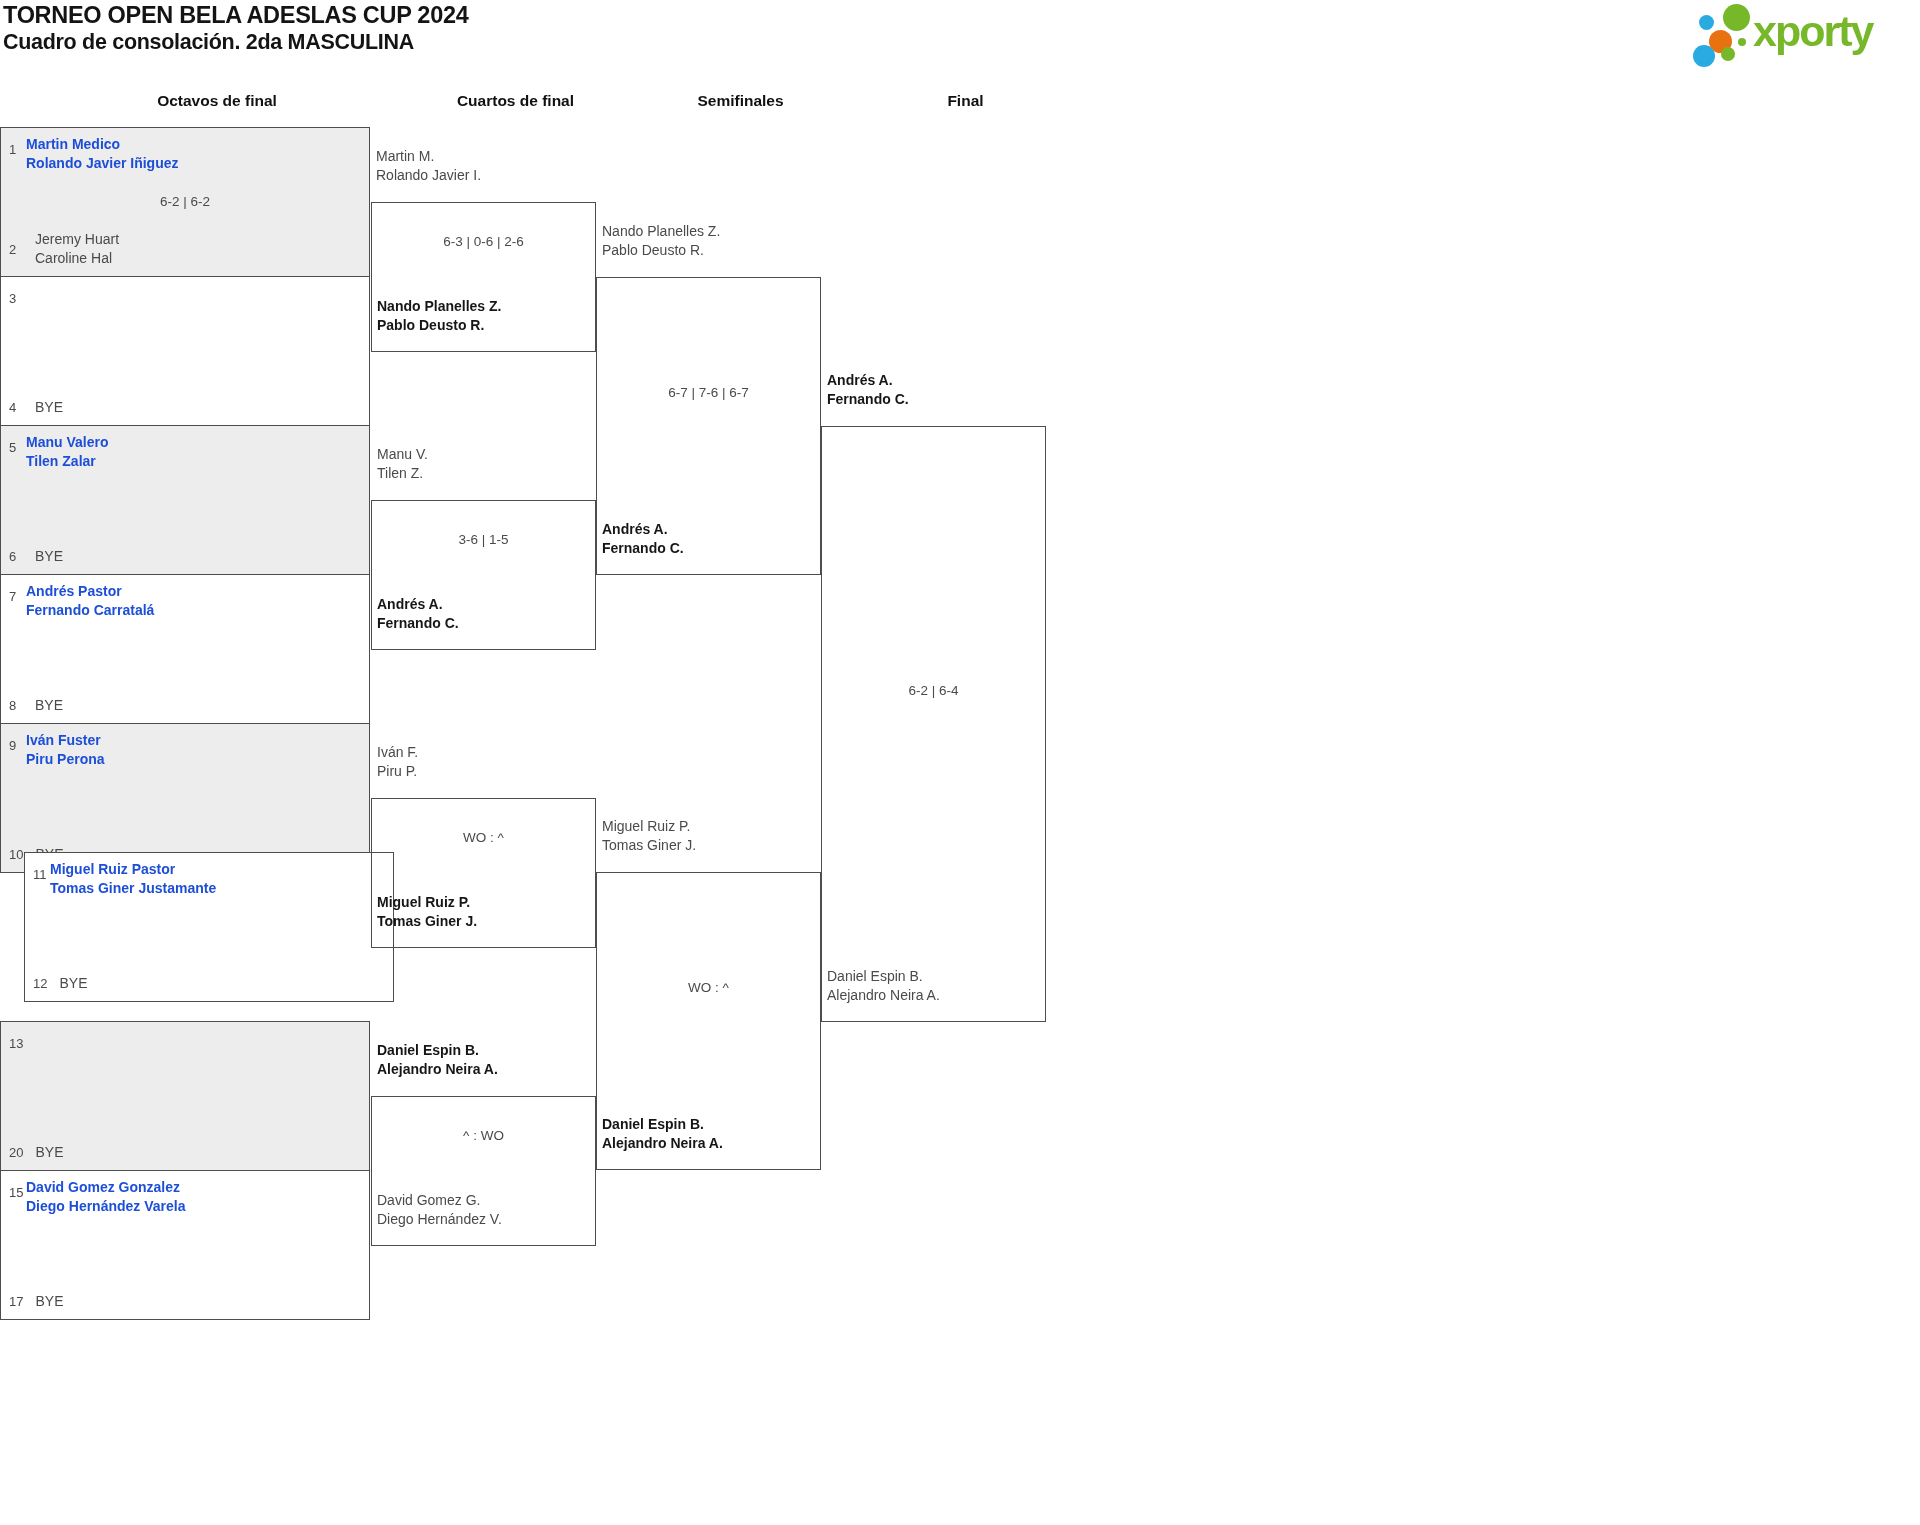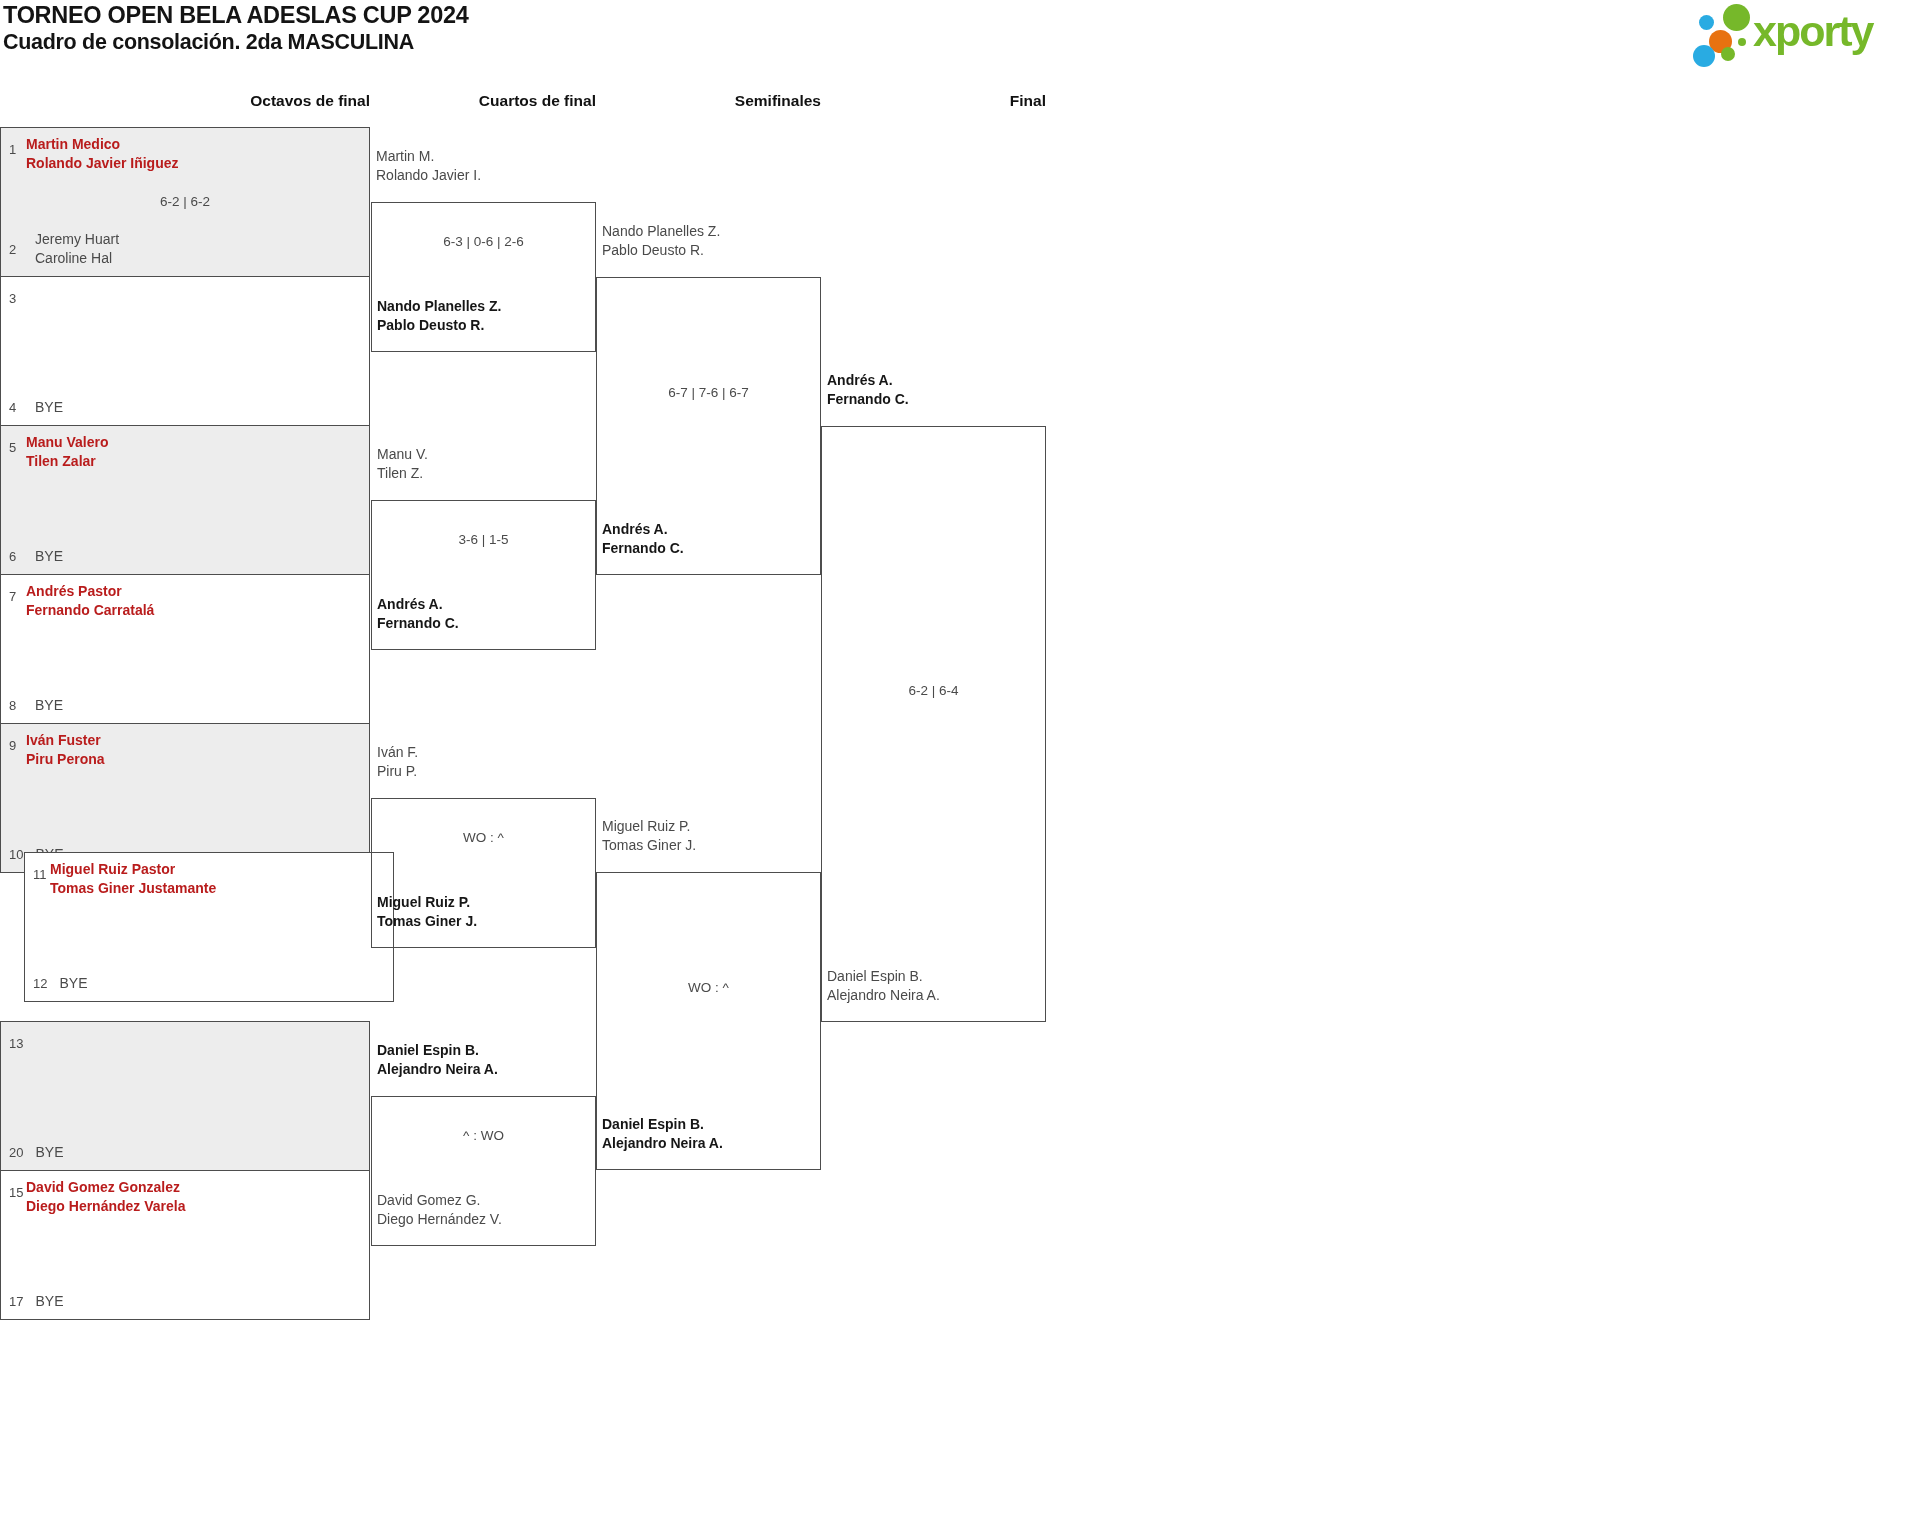--- a/index.html
+++ b/index.html
@@ -8,28 +8,28 @@
 
   .title{position:absolute;left:3px;top:2px;font-size:23.5px;font-weight:700;color:#141414;letter-spacing:-0.3px;}
   .subtitle{position:absolute;left:3px;top:30px;font-size:21.5px;font-weight:600;color:#141414;letter-spacing:-0.3px;}
 
   
   .logo{position:absolute;left:1692px;top:4px;width:230px;height:66px;}
   .dot{position:absolute;border-radius:50%;}
   .logo-text{position:absolute;left:61px;top:3px;font-size:43px;font-weight:800;letter-spacing:-2px;}
 
   
-  .colh{position:absolute;top:92px;text-align:right;font-size:15.5px;font-weight:600;color:#111;}
+  .colh{position:absolute;top:92px;text-align:center;font-size:15.5px;font-weight:600;color:#111;margin-left:32px;}
 
   
   .box{position:absolute;left:0;width:370px;height:150px;border:1px solid #4d4d4d;box-sizing:border-box;background:#fff;}
   .box.shaded{background:#ededed;}
   .seed{position:absolute;left:8px;top:14px;font-size:13px;color:#4a4a4a;}
   .nm{font-size:14px;line-height:19px;white-space:pre-line;color:#4a4a4a;}
-  .nm.w{font-weight:700;color:#b91c1c;}
+  .nm.w{font-weight:700;color:#1d4ed8;}
   .nameA{position:absolute;left:25px;top:7px;}
   .mscore{position:absolute;left:0;right:0;top:66px;text-align:center;font-size:13.5px;color:#4a4a4a;}
   .slotb{position:absolute;left:8px;bottom:8px;display:flex;align-items:center;gap:12px;}
   .seed-inline{font-size:13px;color:#4a4a4a;min-width:14px;}
 
   
   .rbox{position:absolute;border:1px solid #4d4d4d;box-sizing:border-box;background:transparent;}
   .lbl{position:absolute;width:218px;font-size:14px;line-height:19px;white-space:pre-line;color:#4a4a4a;}
   .lbl.w{font-weight:700;color:#161616;}
   .rscore{position:absolute;width:225px;text-align:center;font-size:13.5px;color:#4a4a4a;}

